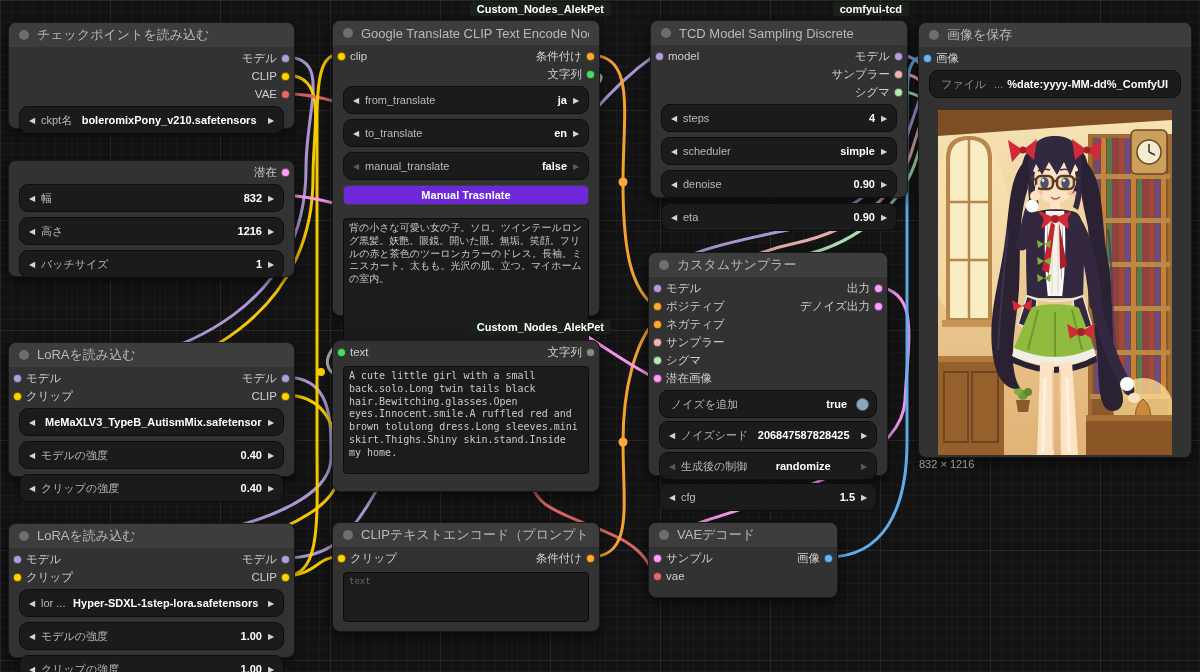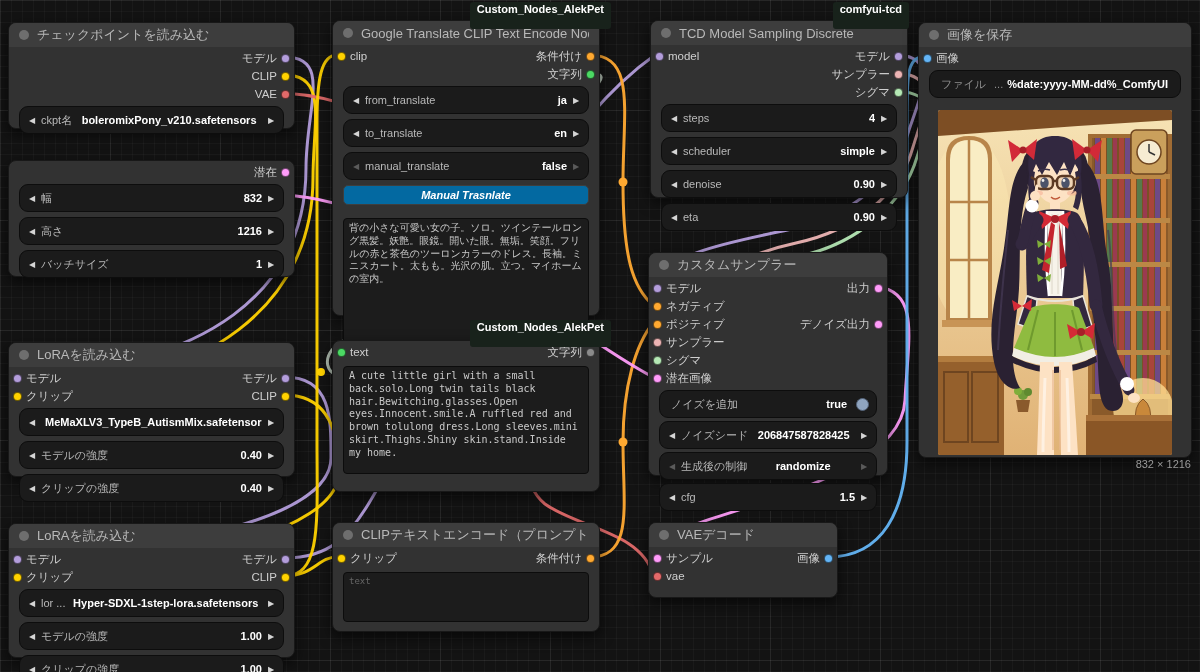--- a/index.html
+++ b/index.html
@@ -31,30 +31,30 @@
   .widget{height:28px;flex:none;background:#1b1b1b;border:1px solid #0d0d0d;border-radius:9px;
     display:flex;align-items:center;padding:0 7px;font-size:11px;color:#b9b9b9;box-sizing:border-box;}
   .arr{color:#d5d5d5;font-size:8px;width:10px;flex:none;text-align:center;cursor:pointer;}
   .wl{margin:0 4px;white-space:nowrap;}
   .wv{flex:1;text-align:right;color:#fff;font-weight:700;margin-right:4px;white-space:nowrap;overflow:hidden;}
   .widget.file .wv{text-align:center;}
   .widget.dim .arr{color:#5a5a5a;}
   .toggle .spacer{flex:1;}
   .tcircle{width:11px;height:11px;border-radius:50%;background:#8fa4bf;margin-left:5px;
     border:1px solid #55647a;flex:none;}
-  .btn{height:18px;flex:none;background:#0369a1;border:1px solid #3e3e3e;border-radius:5px;
-    color:#fff;font-weight:700;font-size:11px;display:flex;align-items:center;justify-content:center;cursor:pointer;font-style:italic;}
+  .btn{height:18px;flex:none;background:#6d28d9;border:1px solid #3e3e3e;border-radius:5px;
+    color:#fff;font-weight:700;font-size:11px;display:flex;align-items:center;justify-content:center;cursor:pointer;}
   .ta{margin:5px 10px 0;background:#1c1c1c;border:1px solid #0c0c0c;border-radius:4px;
     padding:3px 5px;font-family:"DejaVu Sans Mono",monospace;font-size:10px;line-height:1.28;
     color:#c9c9c9;overflow:hidden;box-sizing:border-box;white-space:pre-wrap;word-break:break-word;}
   .ta.ph{color:#666;font-size:9px;}
-  .badge{position:absolute;z-index:3;height:27px;background:#18221b;color:#fff;font-weight:700;
+  .badge{position:absolute;z-index:3;height:14px;background:#18221b;color:#fff;font-weight:700;
     font-size:11px;line-height:15px;padding:0 7px;border-radius:3px;white-space:nowrap;}
   .pimg{margin:4px auto 0;width:234px;height:345px;border-radius:2px;overflow:hidden;background:#000;}
-  .cap{text-align:right;font-size:11px;color:#9a9a9a;margin-top:3px;}
+  .cap{text-align:left;font-size:11px;color:#9a9a9a;margin-top:3px;}
 </style>
 </head>
 <body>
 
 <div class="canvas">
 
   <svg id="wires" width="1200" height="672">
     <path d="M285,57 C332,57 306,108 306,168 C306,290 210,368 13,377" stroke="#b39ddb"></path>
     <path d="M285,75 C328,75 313,122 313,178 C313,300 215,388 13,395" stroke="#ffd200"></path>
     <path d="M285,93 C390,100 485,172 520,262 C552,345 498,468 545,504 C578,528 642,532 653,575" stroke="#e36a6a"></path>
@@ -346,27 +346,27 @@
       </div>
     <div class="rows">
       <div class="prow">
           <i class="dot din" style="--c:#b39ddb"></i>
           <span class="pin">モデル</span>
           <span class="pout">出力</span>
           <i class="dot dout" style="--c:#ff9cf9"></i>
         </div>
       <div class="prow">
           <i class="dot din" style="--c:#ffa931"></i>
-          <span class="pin">ネガティブ</span>
-        </div>
-      <div class="prow">
-          <i class="dot din" style="--c:#ffa931"></i>
           <span class="pin">ポジティブ</span>
           <span class="pout">デノイズ出力</span>
           <i class="dot dout" style="--c:#ff9cf9"></i>
+        </div>
+      <div class="prow">
+          <i class="dot din" style="--c:#ffa931"></i>
+          <span class="pin">ネガティブ</span>
         </div>
       <div class="prow">
           <i class="dot din" style="--c:#ecb4b4"></i>
           <span class="pin">サンプラー</span>
         </div>
       <div class="prow">
           <i class="dot din" style="--c:#b5e8b5"></i>
           <span class="pin">シグマ</span>
         </div>
       <div class="prow">

